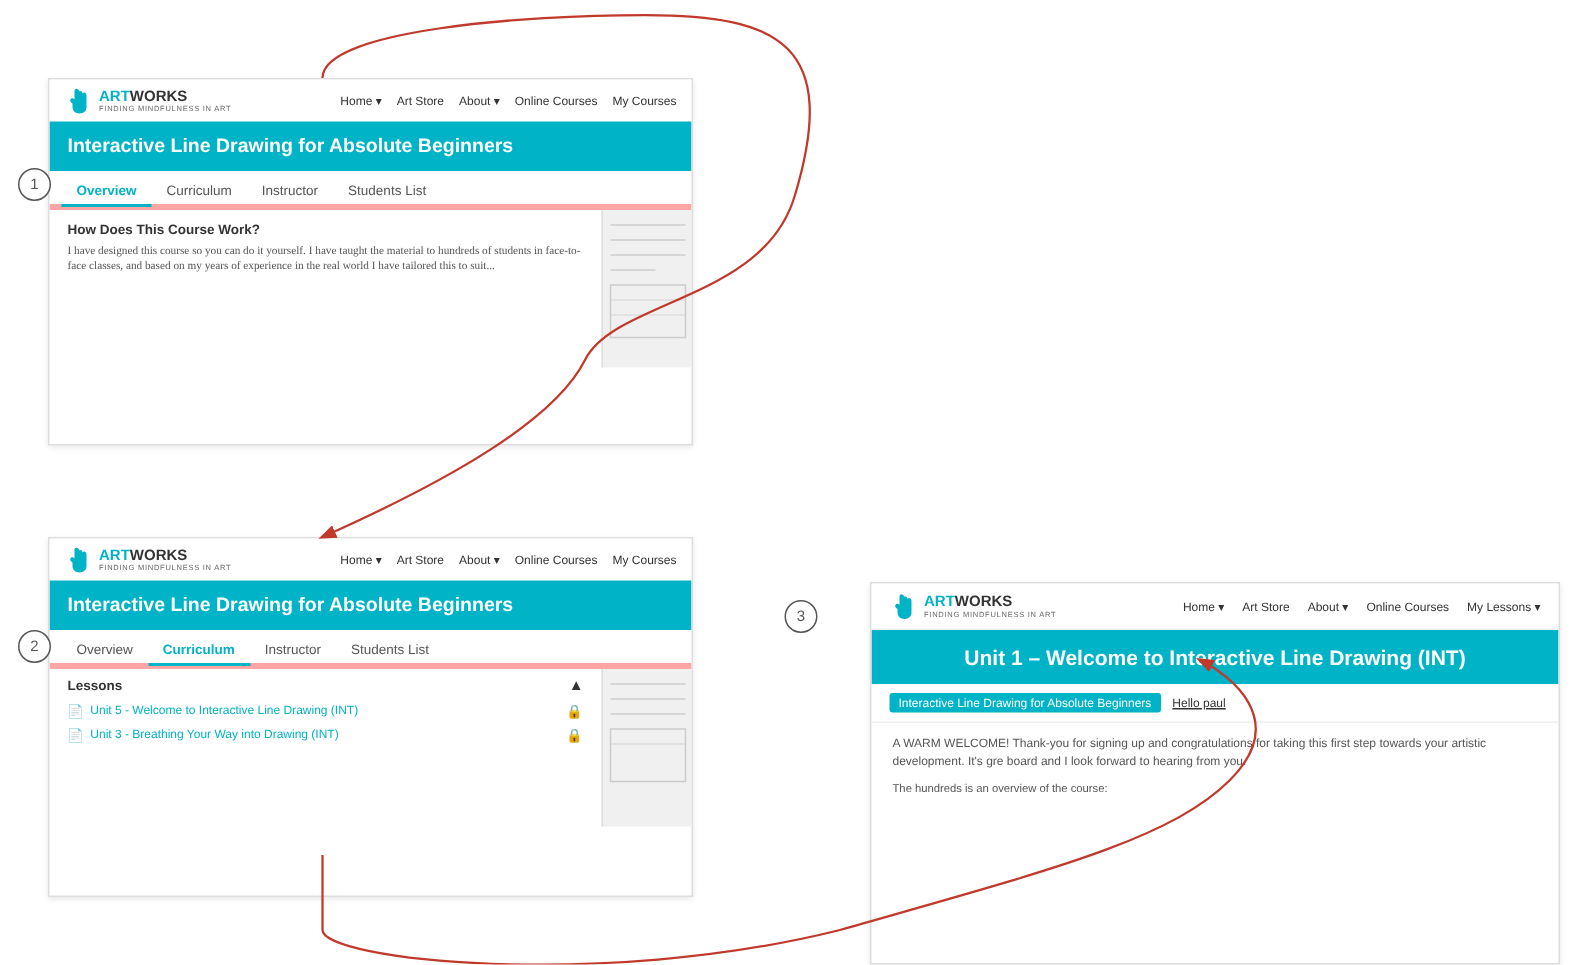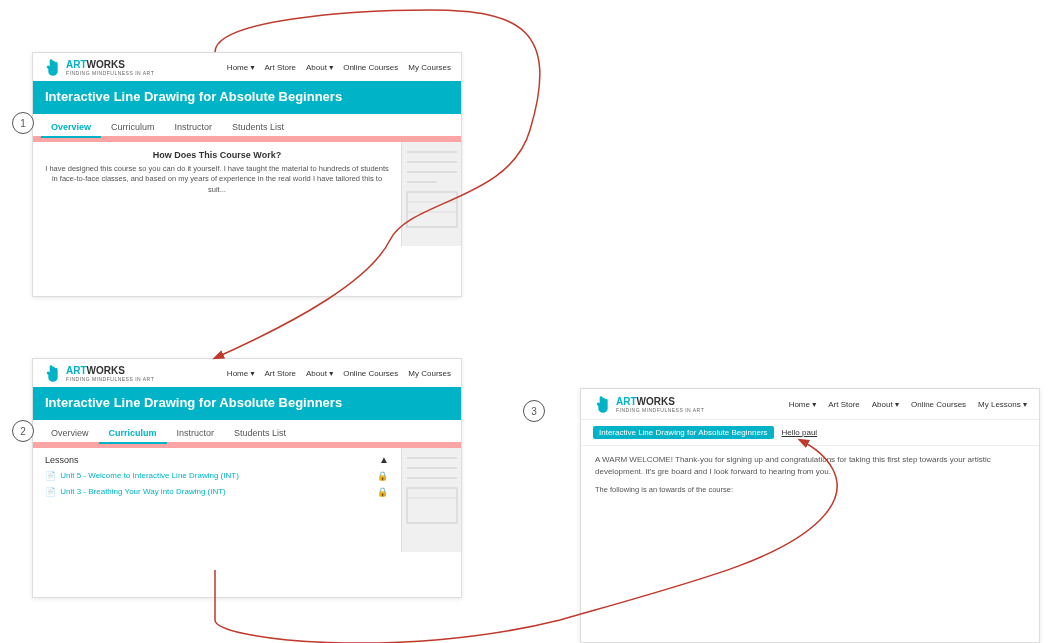--- a/index.html
+++ b/index.html
@@ -77,21 +77,21 @@
       background: #00b3c6;
       padding: 8px 12px;
       color: #fff;
       font-size: 13px;
       font-weight: bold;
       line-height: 1.3;
     }
 
     .tabs-row {
       display: flex;
-      border-bottom: 6px solid #fca5a5;
+      border-bottom: 4px solid #fca5a5;
       padding: 0 8px;
       margin-top: 4px;
       text-align: center;
     }
 
     .tab {
       padding: 4px 10px;
       font-size: 9px;
       cursor: pointer;
       color: #555;
@@ -119,33 +119,34 @@
     .content-area h3 {
       font-size: 9px;
       margin-bottom: 4px;
       color: #333;
     }
 
     .content-area p {
       font-size: 7.5px;
       color: #555;
       line-height: 1.4;
+      font-family: Liberation Serif, serif;
     }
 
     .lessons-section {
       padding: 6px 12px;
     }
 
     .lessons-header {
       font-size: 9px;
-      font-weight: normal;
+      font-weight: bold;
       color: #333;
       display: flex;
       justify-content: space-between;
-      align-items: flex-end;
+      align-items: center;
       margin-bottom: 6px;
     }
 
     .lesson-item {
       display: flex;
       align-items: center;
       justify-content: space-between;
       font-size: 8px;
       color: #00b3c6;
       margin-bottom: 6px;
@@ -291,21 +292,21 @@
   <div class="course-title-bar">Interactive Line Drawing for Absolute Beginners</div>
 
   <div class="tabs-row">
     <div class="tab active">Overview</div>
     <div class="tab">Curriculum</div>
     <div class="tab">Instructor</div>
     <div class="tab">Students List</div>
   </div>
 
   <div style="display:flex;">
-    <div class="content-area" style="flex:1;text-align:center;">
+    <div class="content-area" style="flex:1;">
       <h3>How Does This Course Work?</h3>
       <p>I have designed this course so you can do it yourself. I have taught the material to hundreds of students in face-to-face classes, and based on my years of experience in the real world I have tailored this to suit...</p>
     </div>
     <div style="width:60px;background:#f0f0f0;border-left:1px solid #ddd;position:relative;">
       <svg width="60" height="100" viewBox="0 0 60 100">
         <line x1="5" y1="10" x2="55" y2="10" stroke="#ccc" stroke-width="1"></line>
         <line x1="5" y1="20" x2="55" y2="20" stroke="#ccc" stroke-width="1"></line>
         <line x1="5" y1="30" x2="55" y2="30" stroke="#ccc" stroke-width="1"></line>
         <line x1="5" y1="40" x2="35" y2="40" stroke="#ccc" stroke-width="1"></line>
         <rect x="5" y="50" width="50" height="35" fill="none" stroke="#ccc" stroke-width="1"></rect>
@@ -395,29 +396,30 @@
     </div>
     <div class="panel-3-nav-links">
       <span>Home ▾</span>
       <span>Art Store</span>
       <span>About ▾</span>
       <span>Online Courses</span>
       <span>My Lessons ▾</span>
     </div>
   </div>
 
+  <div class="panel-3-title-bar">Unit 1 – Welcome to Interactive Line Drawing (INT)</div>
 
   <div class="breadcrumb-bar">
     <span class="breadcrumb-link">Interactive Line Drawing for Absolute Beginners</span>
     <span class="breadcrumb-user">Hello paul</span>
   </div>
 
   <div class="panel-3-content">
     <p>A WARM WELCOME! Thank-you for signing up and congratulations for taking this first step towards your artistic development. It's gre board and I look forward to hearing from you.</p>
-    <p class="sub-text">The following is an towards of the course:</p>
+    <p class="sub-text">The hundreds is an overview of the course:</p>
   </div>
 </div>
 
 <div class="circle-label" style="left:12px; top:112px;">
   <span>1</span>
 </div>
 <div class="circle-label" style="left:12px; top:420px;">
   <span>2</span>
 </div>
 <div class="circle-label" style="left:523px; top:400px;">

